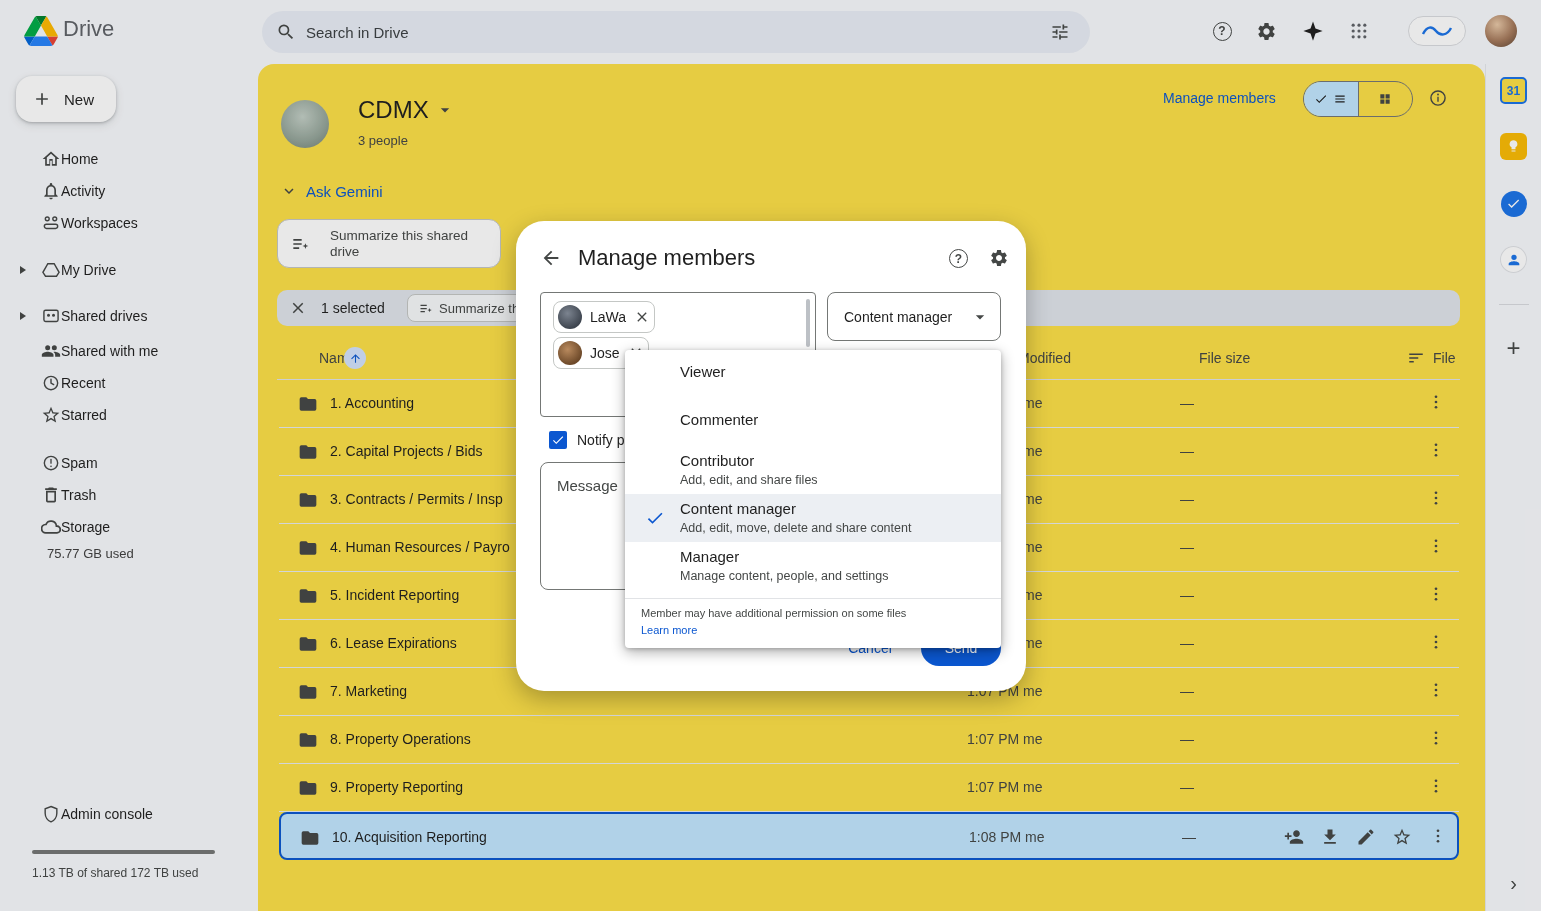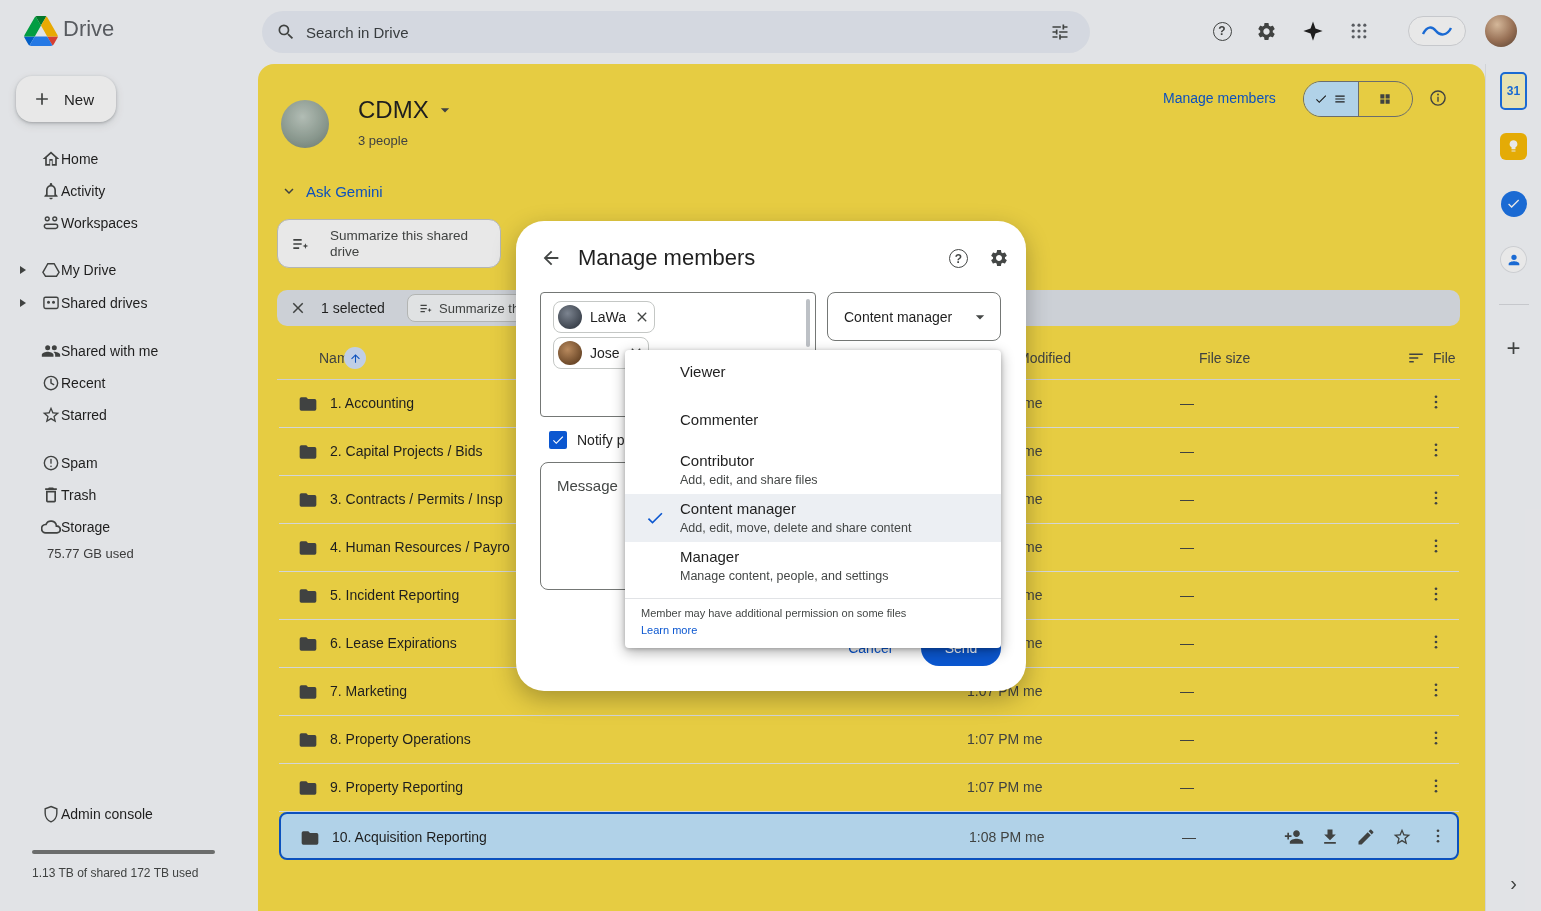--- a/index.html
+++ b/index.html
@@ -24,21 +24,21 @@
 .new-btn{position:absolute;left:16px;top:12px;height:46px;background:#fff;border-radius:16px;box-shadow:0 1px 3px rgba(60,64,67,.3),0 3px 8px rgba(60,64,67,.15);display:flex;align-items:center;gap:12px;padding:0 22px 0 16px;font-size:15px;font-weight:500;color:#1f1f1f}
 .nav-item{position:absolute;left:0;width:250px;height:32px;display:flex;align-items:center;padding-left:41px;font-size:14px;color:#1f1f1f;border-radius:0 16px 16px 0}
 .nav-item .expander{position:absolute;left:20px;width:0;height:0;border-top:4.5px solid transparent;border-bottom:4.5px solid transparent;border-left:6px solid #444746}
 .side-small{position:absolute;left:47px;font-size:13px;color:#404040}
 .storage-bar{position:absolute;left:32px;top:786px;width:183px;height:4px;border-radius:2px;background:#747775}
 .storage-summary{position:absolute;left:32px;top:802px;font-size:12px;color:#444746}
 
 
 .companion{position:absolute;right:0;top:64px;width:56px;bottom:0;border-left:1px solid #e6e9ed}
 .comp-ic{position:absolute;left:14px;width:27px;height:27px;display:flex;align-items:center;justify-content:center}
-.cal{background:#fef9c3;border:2px solid #1a73e8;border-radius:5px;color:#1a73e8;font-size:12px;font-weight:700;display:flex;align-items:center;justify-content:center;width:27px;height:38px}
+.cal{background:#fde047;border:2px solid #1a73e8;border-radius:5px;color:#1a73e8;font-size:12px;font-weight:700;display:flex;align-items:center;justify-content:center;width:27px;height:27px}
 .keep{background:#fbbc04;border-radius:6px;width:27px;height:27px;display:flex;align-items:center;justify-content:center}
 .tasks{background:#1a73e8;border-radius:50%;width:26px;height:26px;display:flex;align-items:center;justify-content:center}
 .contacts{background:#fff;border-radius:50%;width:27px;height:27px;display:flex;align-items:center;justify-content:center;box-shadow:0 0 0 1px #e0e3e7 inset}
 .comp-divider{position:absolute;left:13px;top:240px;width:30px;height:1px;background:#dadce0}
 .plus-glyph{font-size:24px;color:#444746;line-height:1}
 .chev-glyph{font-size:20px;color:#444746;line-height:1}
 
 
 .main{position:absolute;left:258px;top:64px;right:56px;bottom:0;background:#fde047;border-radius:16px 16px 0 0}
 .drive-avatar{position:absolute;left:23px;top:36px;width:48px;height:48px;border-radius:50%;background:radial-gradient(circle at 45% 35%,#c3cfc6 0%,#94a499 60%,#6f7f74 100%)}
@@ -208,21 +208,21 @@
   </div>
   <div class="nav-item" style="top:190px">
     <span class="expander"></span>
     <span>
         <svg width="20" height="20" viewBox="0 0 24 24" fill="none" stroke="#444746" stroke-width="1.7">
           <path d="M8.2 4.5h7.6l5.9 10.3-3.1 4.7H5.4l-3.1-4.7L8.2 4.5z"></path>
         </svg>
       </span>
     <span>My Drive</span>
   </div>
-  <div class="nav-item" style="top:223px">
+  <div class="nav-item" style="top:236px">
     <span class="expander"></span>
     <span>
         <svg width="20" height="20" viewBox="0 0 24 24">
           <rect x="3.5" y="5" width="17" height="13.5" rx="2" fill="none" stroke="#444746" stroke-width="1.7"></rect>
           <circle cx="9" cy="11" r="1.8" fill="#444746"></circle>
           <circle cx="15" cy="11" r="1.8" fill="#444746"></circle>
         </svg>
       </span>
     <span>Shared drives</span>
   </div>

